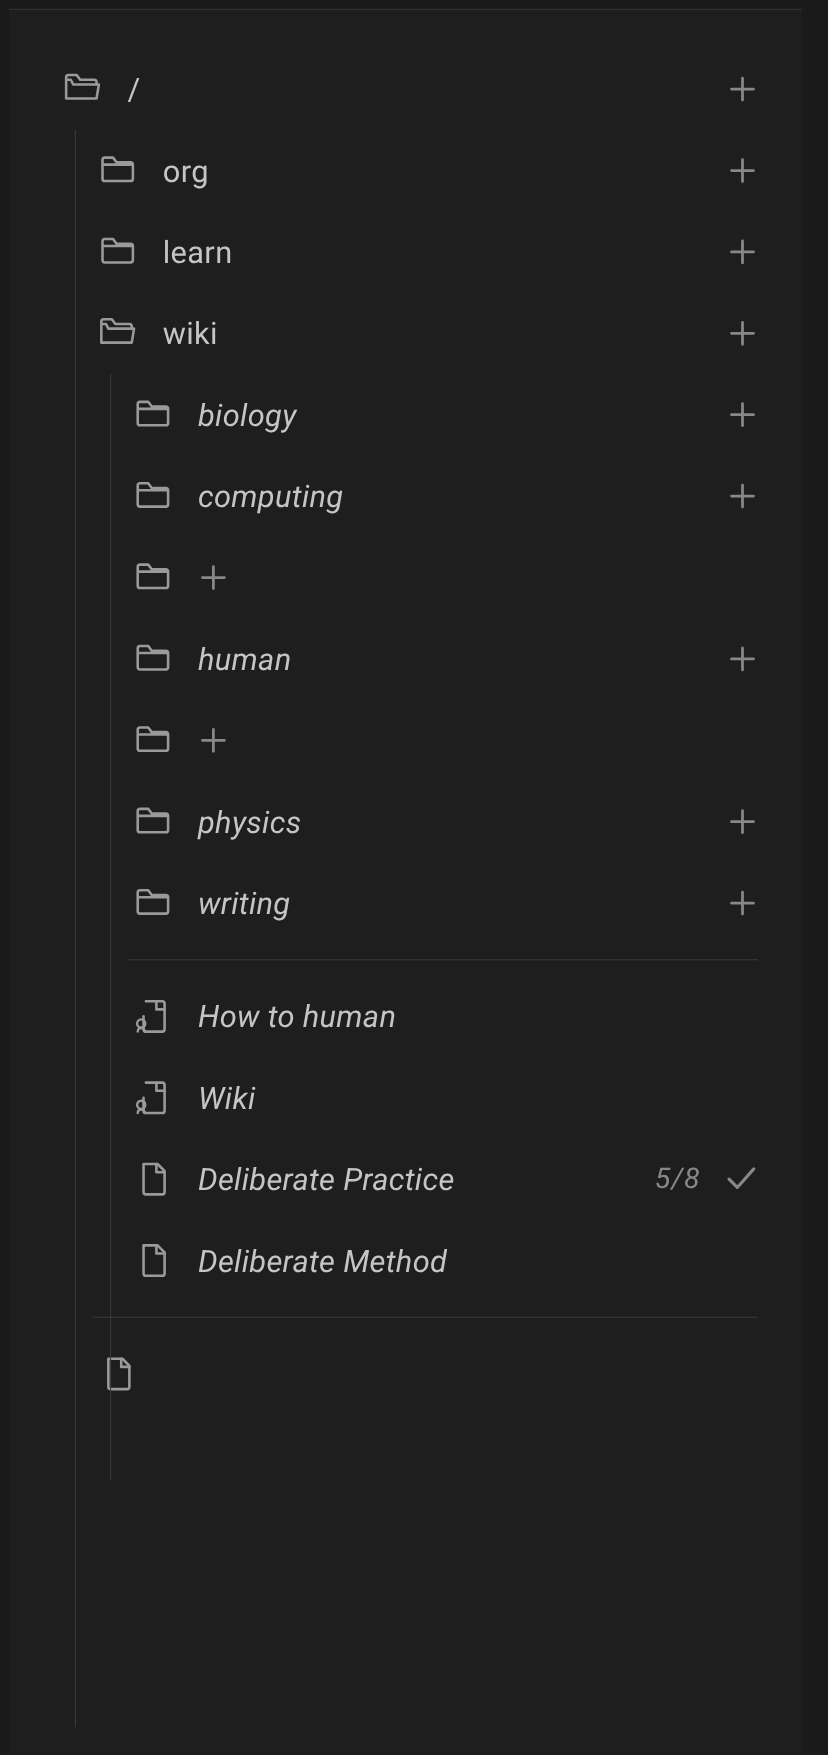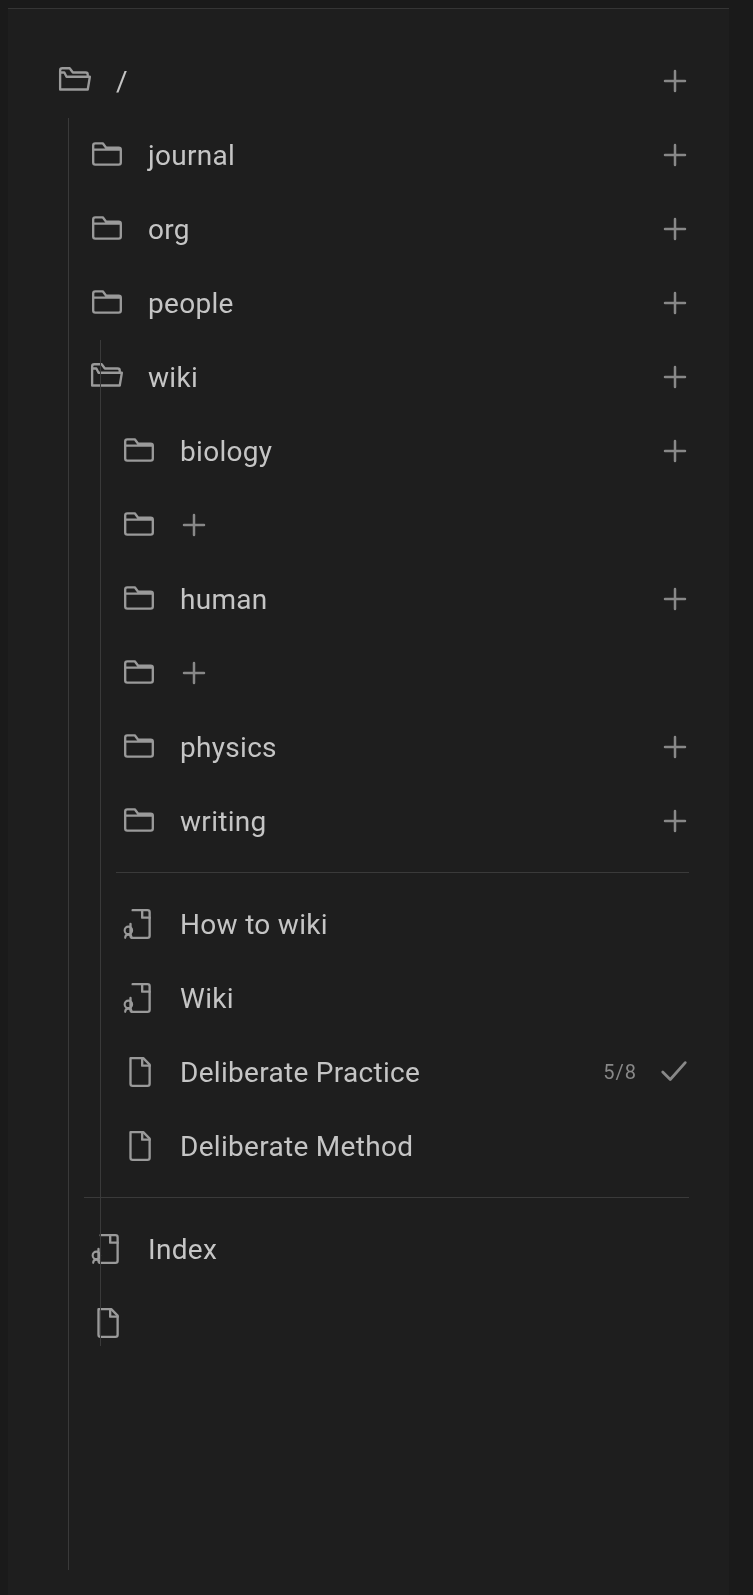--- a/index.html
+++ b/index.html
@@ -25,21 +25,21 @@
     }
     .row {
       display: flex;
       align-items: center;
       height: 74px;
       padding-right: 40px;
       cursor: pointer;
     }
     .indent-0 { padding-left: 50px; }
     .indent-1 { padding-left: 82px; }
-    .indent-2 { padding-left: 114px; }
+    .indent-2 { padding-left: 114px; font-style: italic; }
     .guide {
       position: absolute;
       width: 1px;
       background: #3a3a3a;
     }
     .tree {
       position: relative;
     }
     .guide-1 {
       left: 60px;
@@ -89,21 +89,21 @@
       background: #3a3a3a;
       margin: 14px 40px 14px 108px;
     }
     .divider-outer {
       height: 1px;
       background: #3a3a3a;
       margin: 14px 40px 14px 76px;
     }
     .task-count {
       color: #888;
-      font-size: 20px;
+      font-size: 26px;
       margin-right: 22px;
       letter-spacing: 1px;
     }
     .check {
       width: 30px;
       height: 30px;
       color: #888;
     }
     .check svg {
       width: 100%;
@@ -152,65 +152,52 @@
           </svg>
         </span>
       <span class="label">/</span>
       <span class="add-btn">
           <svg viewBox="0 0 28 28">
             <use href="#plus-icon"></use>
           </svg>
         </span>
     </div>
 
+
     <div class="row indent-1">
       <span class="icon">
           <svg viewBox="0 0 32 32">
             <use href="#folder-closed-icon"></use>
           </svg>
         </span>
-      <span class="label">journal</span>
+      <span class="label">org</span>
       <span class="add-btn">
           <svg viewBox="0 0 28 28">
             <use href="#plus-icon"></use>
           </svg>
         </span>
     </div>
 
     <div class="row indent-1">
       <span class="icon">
           <svg viewBox="0 0 32 32">
             <use href="#folder-closed-icon"></use>
           </svg>
         </span>
-      <span class="label">org</span>
+      <span class="label">learn</span>
       <span class="add-btn">
           <svg viewBox="0 0 28 28">
             <use href="#plus-icon"></use>
           </svg>
         </span>
     </div>
 
     <div class="row indent-1">
       <span class="icon">
           <svg viewBox="0 0 32 32">
-            <use href="#folder-closed-icon"></use>
-          </svg>
-        </span>
-      <span class="label">people</span>
-      <span class="add-btn">
-          <svg viewBox="0 0 28 28">
-            <use href="#plus-icon"></use>
-          </svg>
-        </span>
-    </div>
-
-    <div class="row indent-1">
-      <span class="icon">
-          <svg viewBox="0 0 32 32">
             <use href="#folder-open-icon"></use>
           </svg>
         </span>
       <span class="label">wiki</span>
       <span class="add-btn">
           <svg viewBox="0 0 28 28">
             <use href="#plus-icon"></use>
           </svg>
         </span>
     </div>
@@ -227,20 +214,33 @@
             <use href="#plus-icon"></use>
           </svg>
         </span>
     </div>
     <div class="row indent-2">
       <span class="icon">
           <svg viewBox="0 0 32 32">
             <use href="#folder-closed-icon"></use>
           </svg>
         </span>
+      <span class="label">computing</span>
+      <span class="add-btn">
+          <svg viewBox="0 0 28 28">
+            <use href="#plus-icon"></use>
+          </svg>
+        </span>
+    </div>
+    <div class="row indent-2">
+      <span class="icon">
+          <svg viewBox="0 0 32 32">
+            <use href="#folder-closed-icon"></use>
+          </svg>
+        </span>
       <span class="add-btn">
           <svg viewBox="0 0 28 28">
             <use href="#plus-icon"></use>
           </svg>
         </span>
     </div>
     <div class="row indent-2">
       <span class="icon">
           <svg viewBox="0 0 32 32">
             <use href="#folder-closed-icon"></use>
@@ -293,21 +293,21 @@
     </div>
 
     <div class="divider"></div>
 
     <div class="row indent-2">
       <span class="icon">
           <svg viewBox="0 0 32 32">
             <use href="#note-link-icon"></use>
           </svg>
         </span>
-      <span class="label">How to wiki</span>
+      <span class="label">How to human</span>
     </div>
     <div class="row indent-2">
       <span class="icon">
           <svg viewBox="0 0 32 32">
             <use href="#note-link-icon"></use>
           </svg>
         </span>
       <span class="label">Wiki</span>
     </div>
     <div class="row indent-2">
@@ -330,27 +330,19 @@
         </span>
       <span class="label">Deliberate Method</span>
     </div>
 
 
     <div class="divider-outer"></div>
 
     <div class="row indent-1">
       <span class="icon">
           <svg viewBox="0 0 32 32">
-            <use href="#note-link-icon"></use>
-          </svg>
-        </span>
-      <span class="label">Index</span>
-    </div>
-    <div class="row indent-1">
-      <span class="icon">
-          <svg viewBox="0 0 32 32">
             <use href="#note-icon"></use>
           </svg>
         </span>
     </div>
 
   </div>
 </div>
 
 </body></html>

